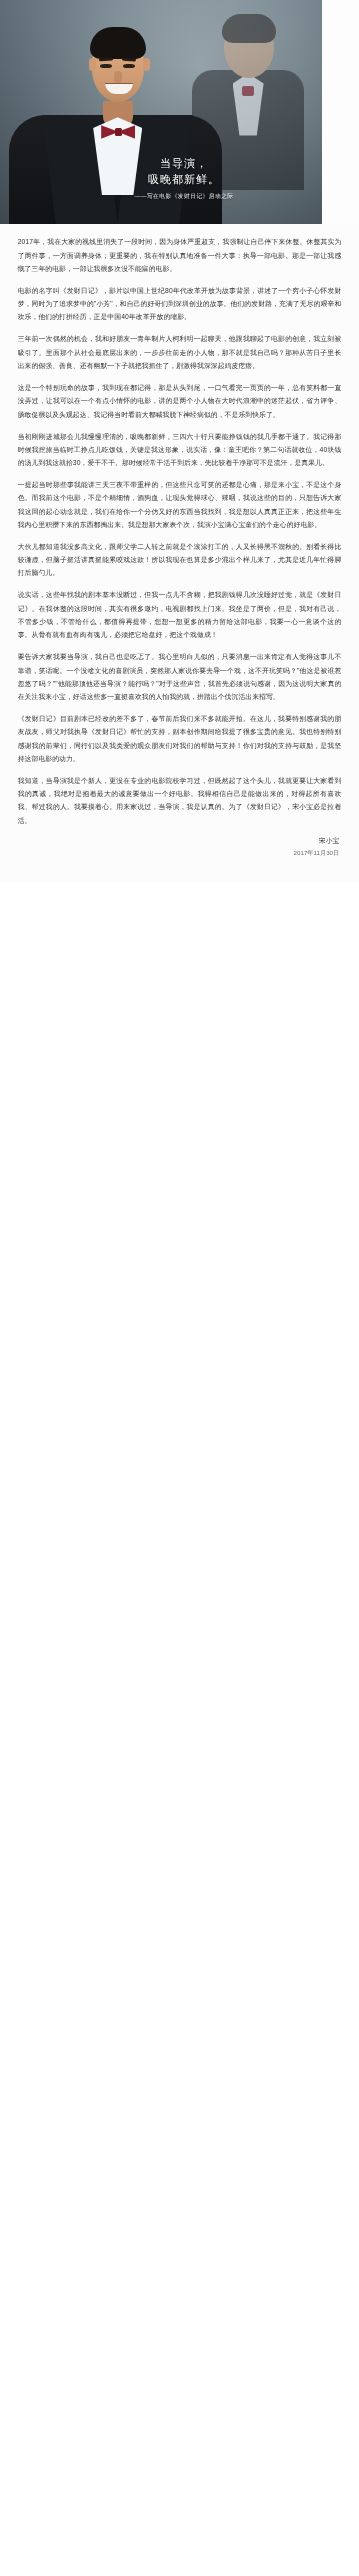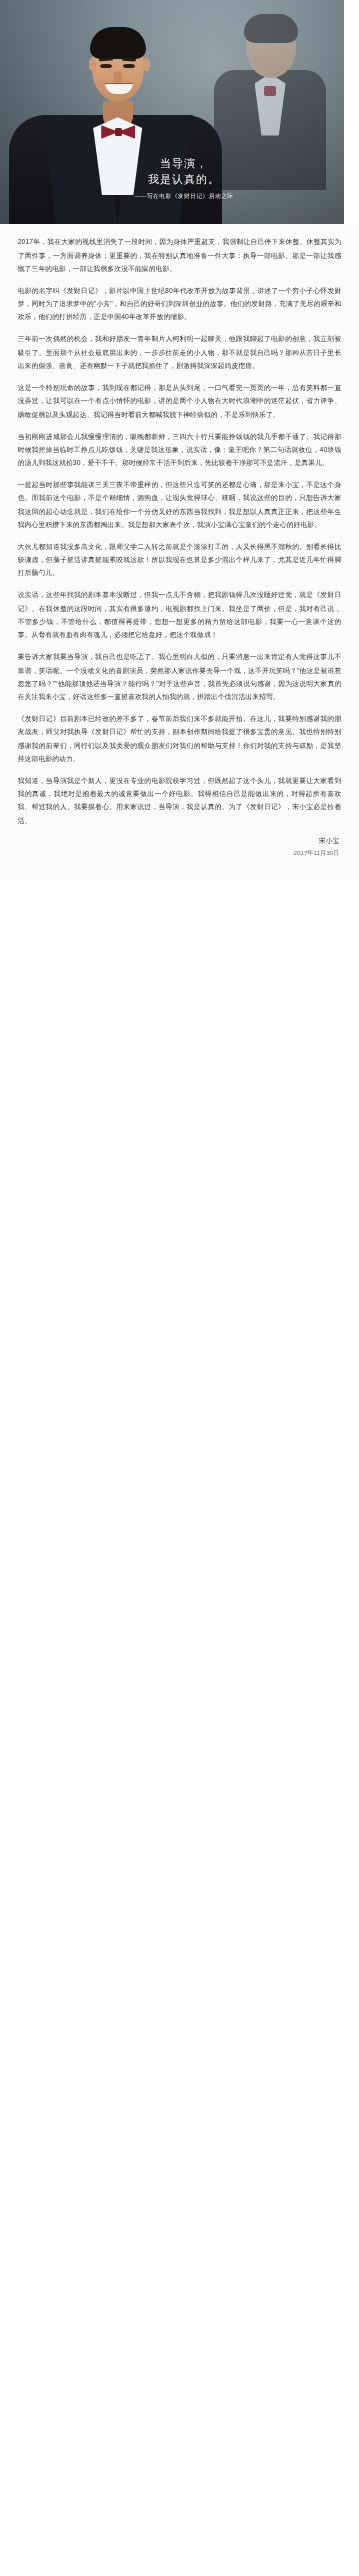--- a/index.html
+++ b/index.html
@@ -13,25 +13,24 @@
   }
   .page {
     width: 359px;
     position: relative;
     background: #fdfdfd;
   }
 
   
   .hero {
     position: relative;
-    width: 296px;
+    width: 322px;
     height: 224px;
     overflow: hidden;
     background: #5c6b74;
-    padding-left: 48px;
   }
   
   .hero-bg {
     position: absolute;
     inset: 0;
     background:
       radial-gradient(circle at 62% 30%, #9aa8b0 0%, #7d8c95 38%, #5f6d77 72%, #4a575f 100%);
   }
   .hero-bg-2 {
     position: absolute;
@@ -330,21 +329,21 @@
       <div class="p-brow-l"></div>
       <div class="p-brow-r"></div>
       <div class="p-eye-l"></div>
       <div class="p-eye-r"></div>
       <div class="p-nose"></div>
       <div class="p-smile"></div>
     </div>
 
     <div class="hero-caption">
       <div class="line1">当导演，</div>
-      <div class="line2">我是认真的。</div>
+      <div class="line2">吸晚都新鲜。</div>
       <div class="subline">——写在电影《发财日记》启动之际</div>
     </div>
   </div>
 
   <div class="article">
     <p>2017年，我在大家的视线里消失了一段时间，因为身体严重超支，我强制让自己停下来休整。休整其实为了两件事，一方面调养身体；更重要的，我在特别认真地准备一件大事：执导一部电影。那是一部让我感慨了三年的电影，一部让我很多次没不能寐的电影。</p>
     <p>电影的名字叫《发财日记》，影片以中国上世纪80年代改革开放为故事背景，讲述了一个穷小子心怀发财梦，同时为了追求梦中的"小芳"，和自己的好哥们到深圳创业的故事。他们的发财路，充满了无尽的艰辛和欢乐，他们的打拼经历，正是中国40年改革开放的缩影。</p>
     <p>三年前一次偶然的机会，我和好朋友一青年制片人柯利明一起聊天，他跟我聊起了电影的创意，我立刻被吸引了。里面那个从社会最底层出来的，一步步往前走的小人物，那不就是我自己吗？那种从苦日子里长出来的倔强、善良、还有幽默一下子就把我抓住了，剧激得我深深起鸡皮疙瘩。</p>
     <p>这是一个特别玩命的故事，我到现在都记得，那是从头到尾，一口气看完一页页的一年，总有笑料都一直没弄过，让我可以在一个有点小情怀的电影，讲的是两个小人物在大时代浪潮中的迷茫起伏，省力评争、肠敢促很以及头观起达、我记得当时看前大都喊我脱下神经病似的，不是乐到快乐了。</p>
     <p>当初刚刚进城那会儿我慢慢理清的，吸晚都新鲜，三四六十行只要能挣钱钱的我几手都干通了。我记得那时候我挖旅当临时工挣点儿吃饭钱，关键是我这形象，说实话，像：童王吧你？第二句话就收位，40块钱的汤儿到我这就拾30，爱干不干。那时候经常干活干到后来，先比较着干净那可不是流汗，是真果儿。</p>

